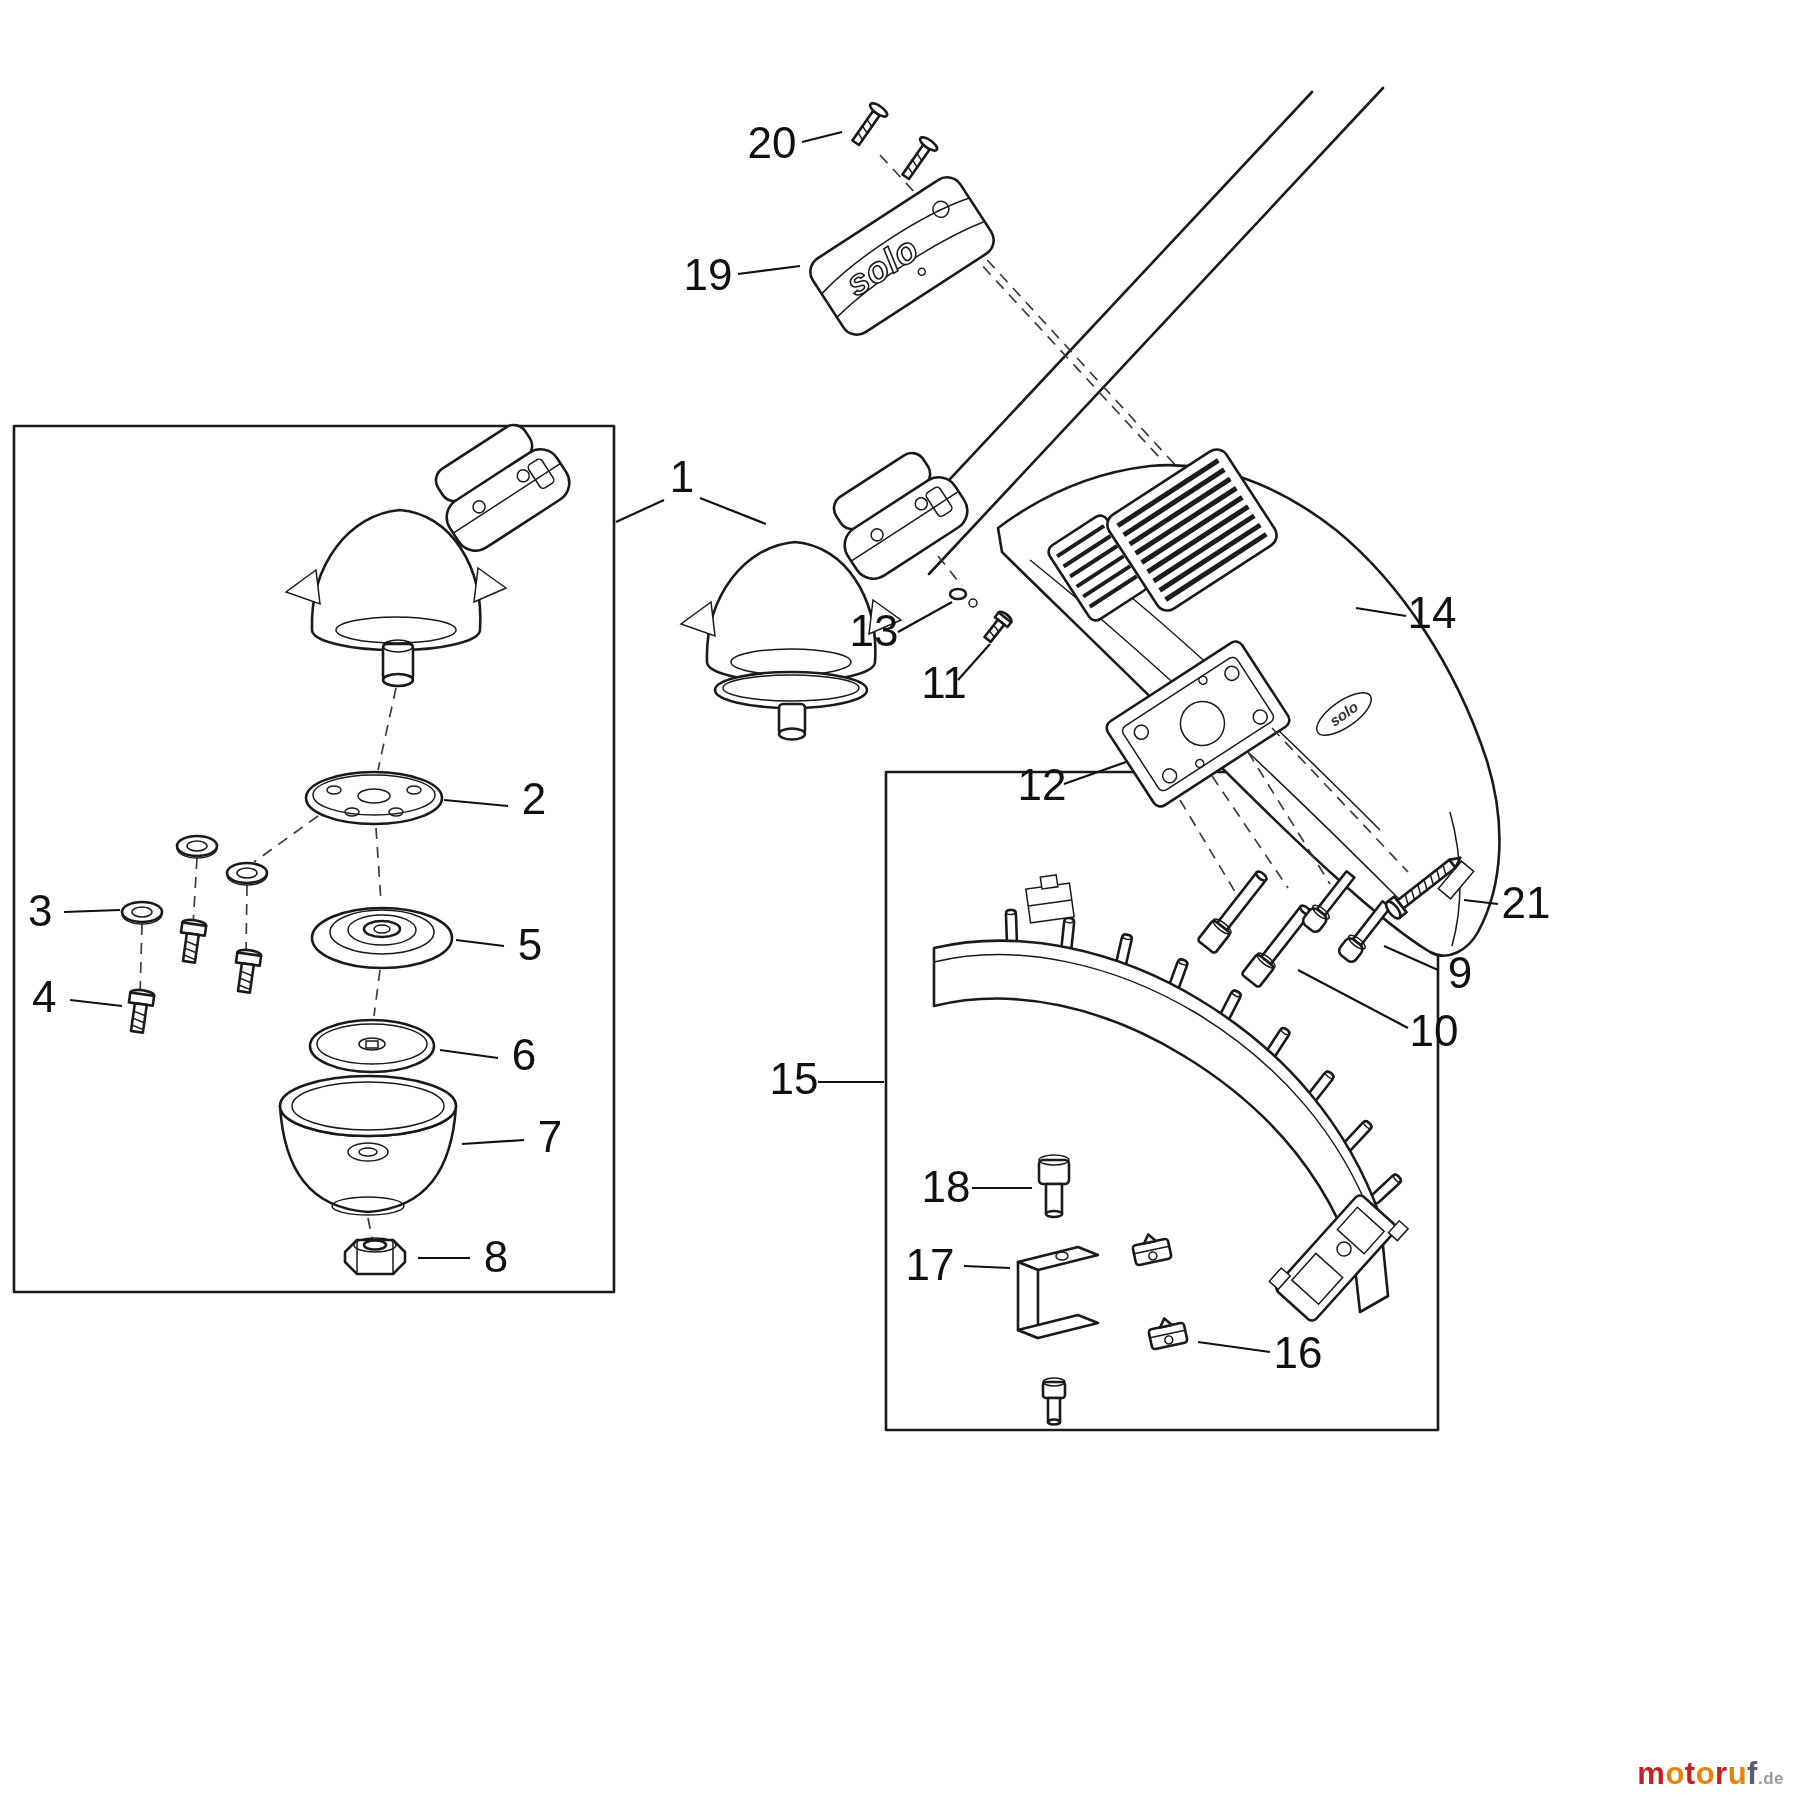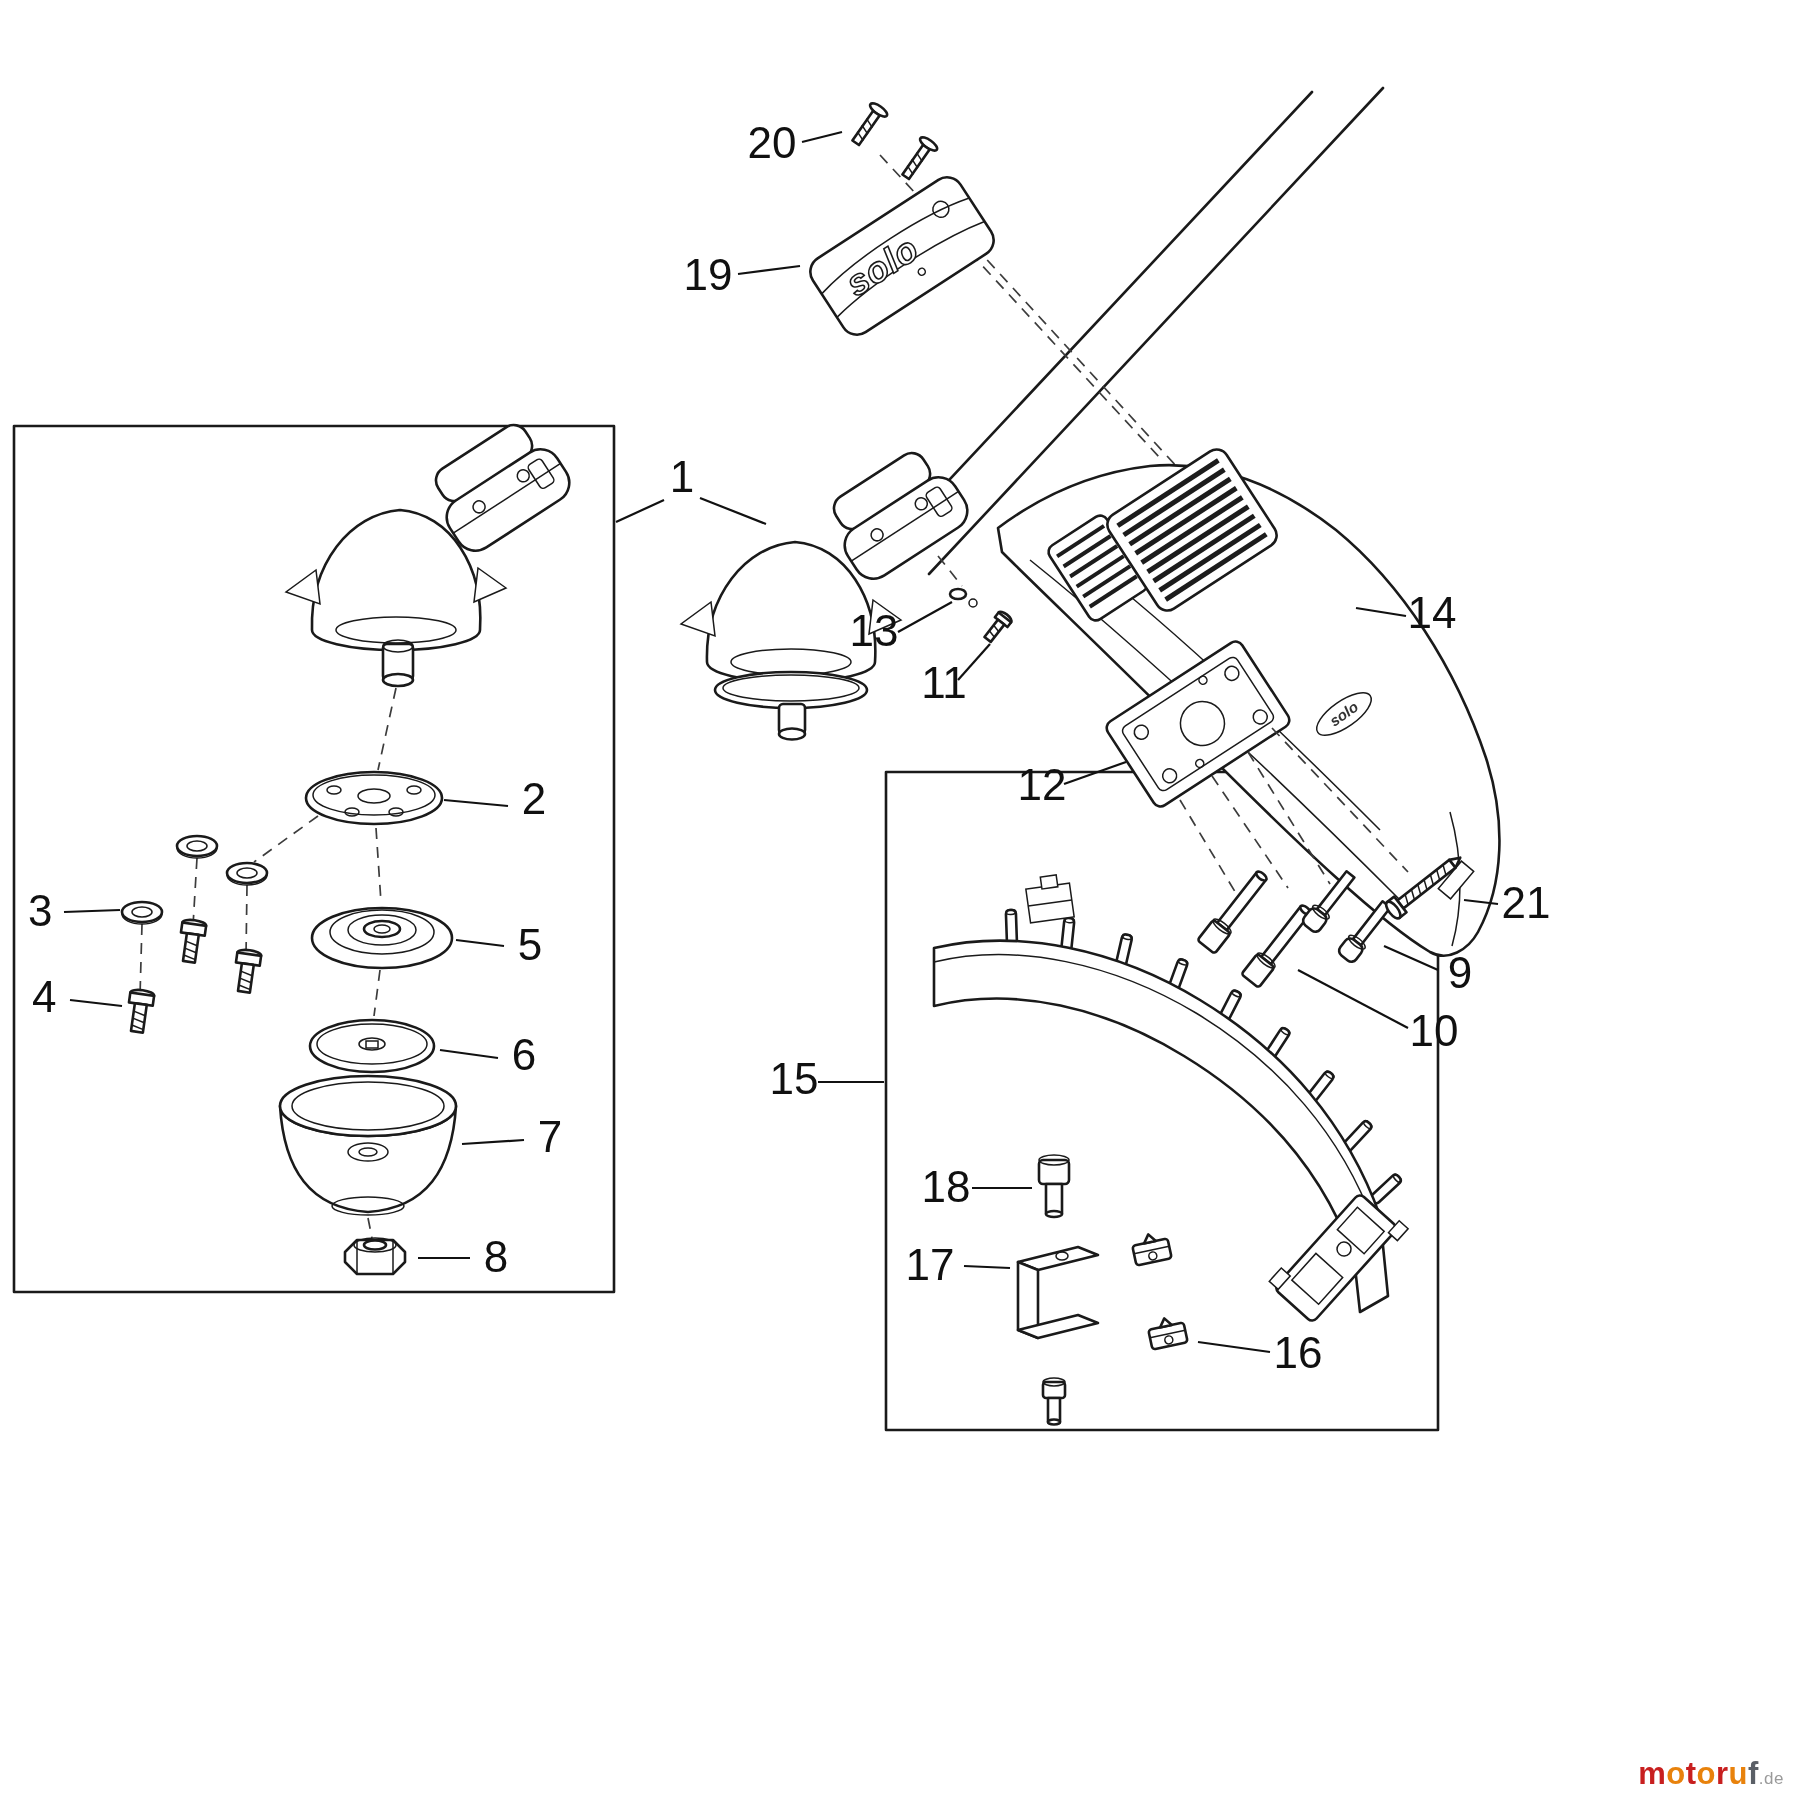--- a/index.html
+++ b/index.html
@@ -12,21 +12,21 @@
   .thin{fill:none;stroke:#1a1a1a;stroke-width:1.5;}
   .thinw{fill:#ffffff;stroke:#1a1a1a;stroke-width:1.5;}
   .dash{fill:none;stroke:#3c3c3c;stroke-width:1.7;stroke-dasharray:11 8;}
   .lead{stroke:#111;stroke-width:2.2;fill:none;}
   .rib{stroke:#1c1c1c;stroke-width:5;}
   .ribs{stroke:#1c1c1c;stroke-width:4;}
   .callout{font:400 44px "Liberation Sans",sans-serif;fill:#101010;}
   .brandtxt{font:italic 700 36px "Liberation Sans",sans-serif;fill:#ffffff;stroke:#1a1a1a;stroke-width:1.6;letter-spacing:1px;}
   .brandsm{font:italic 700 15px "Liberation Sans",sans-serif;fill:#333;}
   .watermark{position:absolute;right:16px;bottom:8px;font-weight:700;font-size:31px;letter-spacing:.5px;}
-  .watermark .suffix{font-size:17px;font-weight:400;vertical-align:baseline;}
+  .watermark .suffix{font-size:17px;font-weight:700;vertical-align:baseline;}
 </style>
 </head>
 <body>
 
 <div class="stage">
 <svg width="1800" height="1800" viewBox="0 0 1800 1800">
 
   <rect x="14" y="426" width="600" height="866" class="ln"></rect>
   <rect x="886" y="772" width="552" height="658" class="ln"></rect>
 

